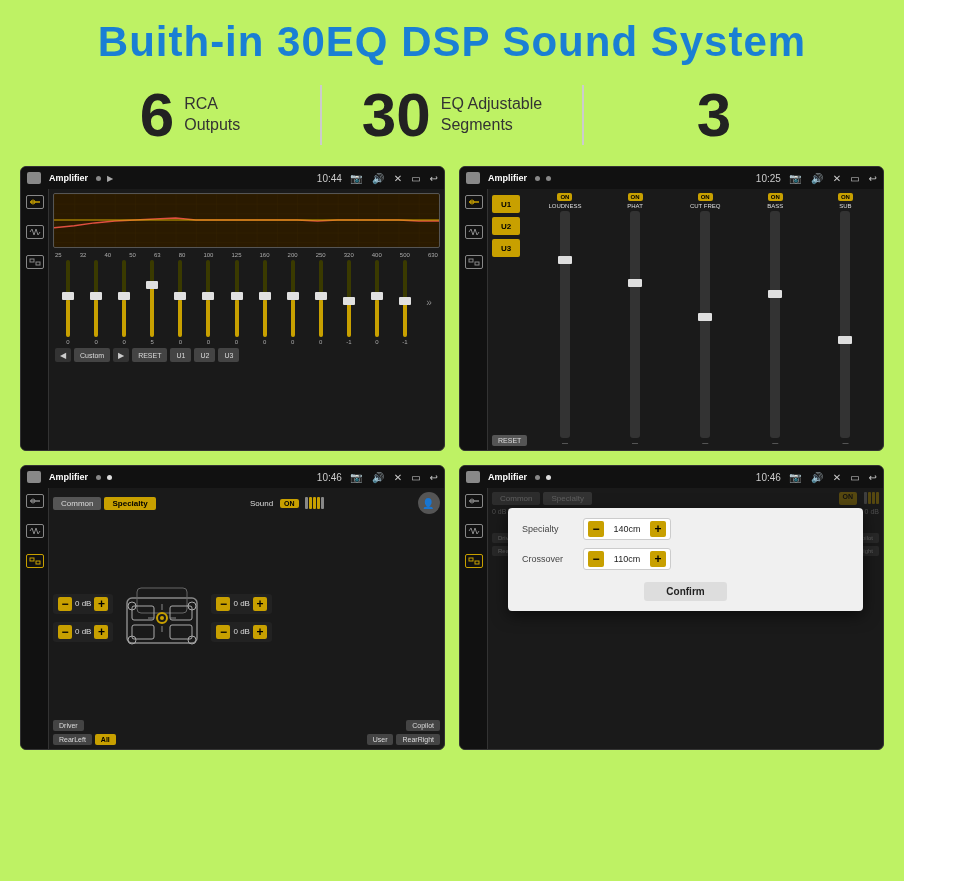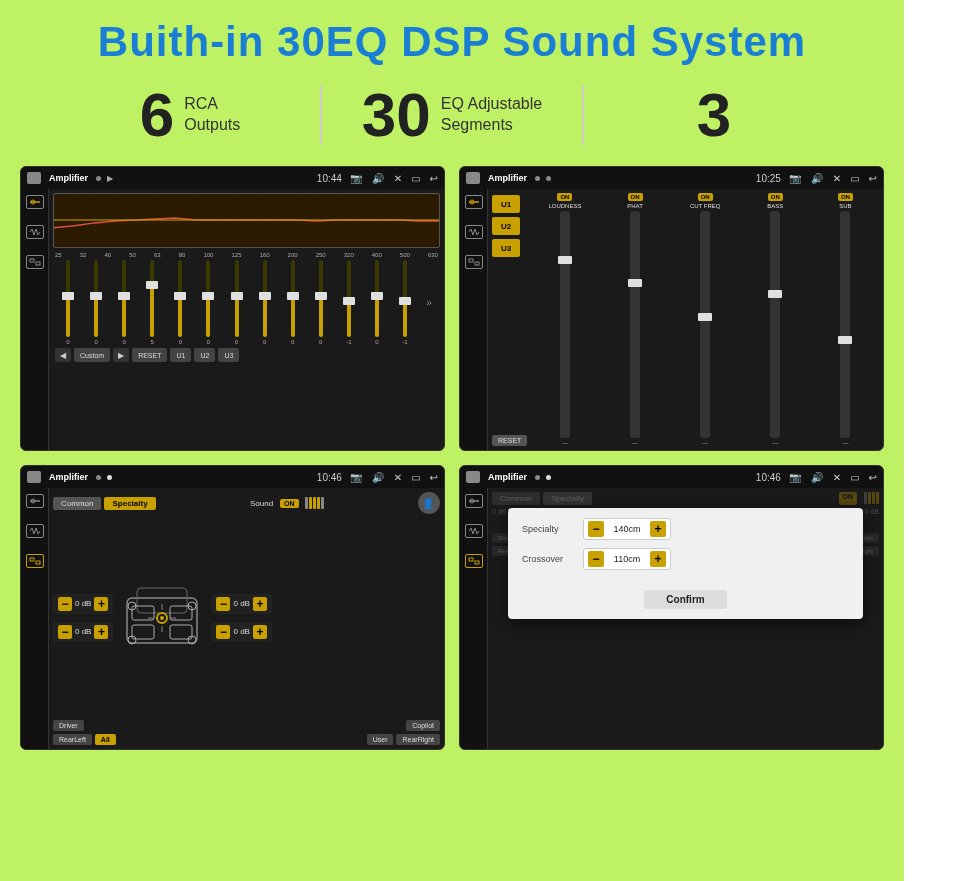--- a/index.html
+++ b/index.html
@@ -505,21 +505,21 @@
     .d-val {
       font-size: 9px;
       color: #222;
       min-width: 38px;
       text-align: center;
     }
 
     .dialog-confirm-row {
       display: flex;
       justify-content: center;
-      margin-top: 20px;
+      margin-top: 12px;
     }
 
     .confirm-btn {
       background: #ddd;
       color: #222;
       font-size: 10px;
       font-weight: bold;
       padding: 4px 22px;
       border-radius: 3px;
       cursor: pointer;

